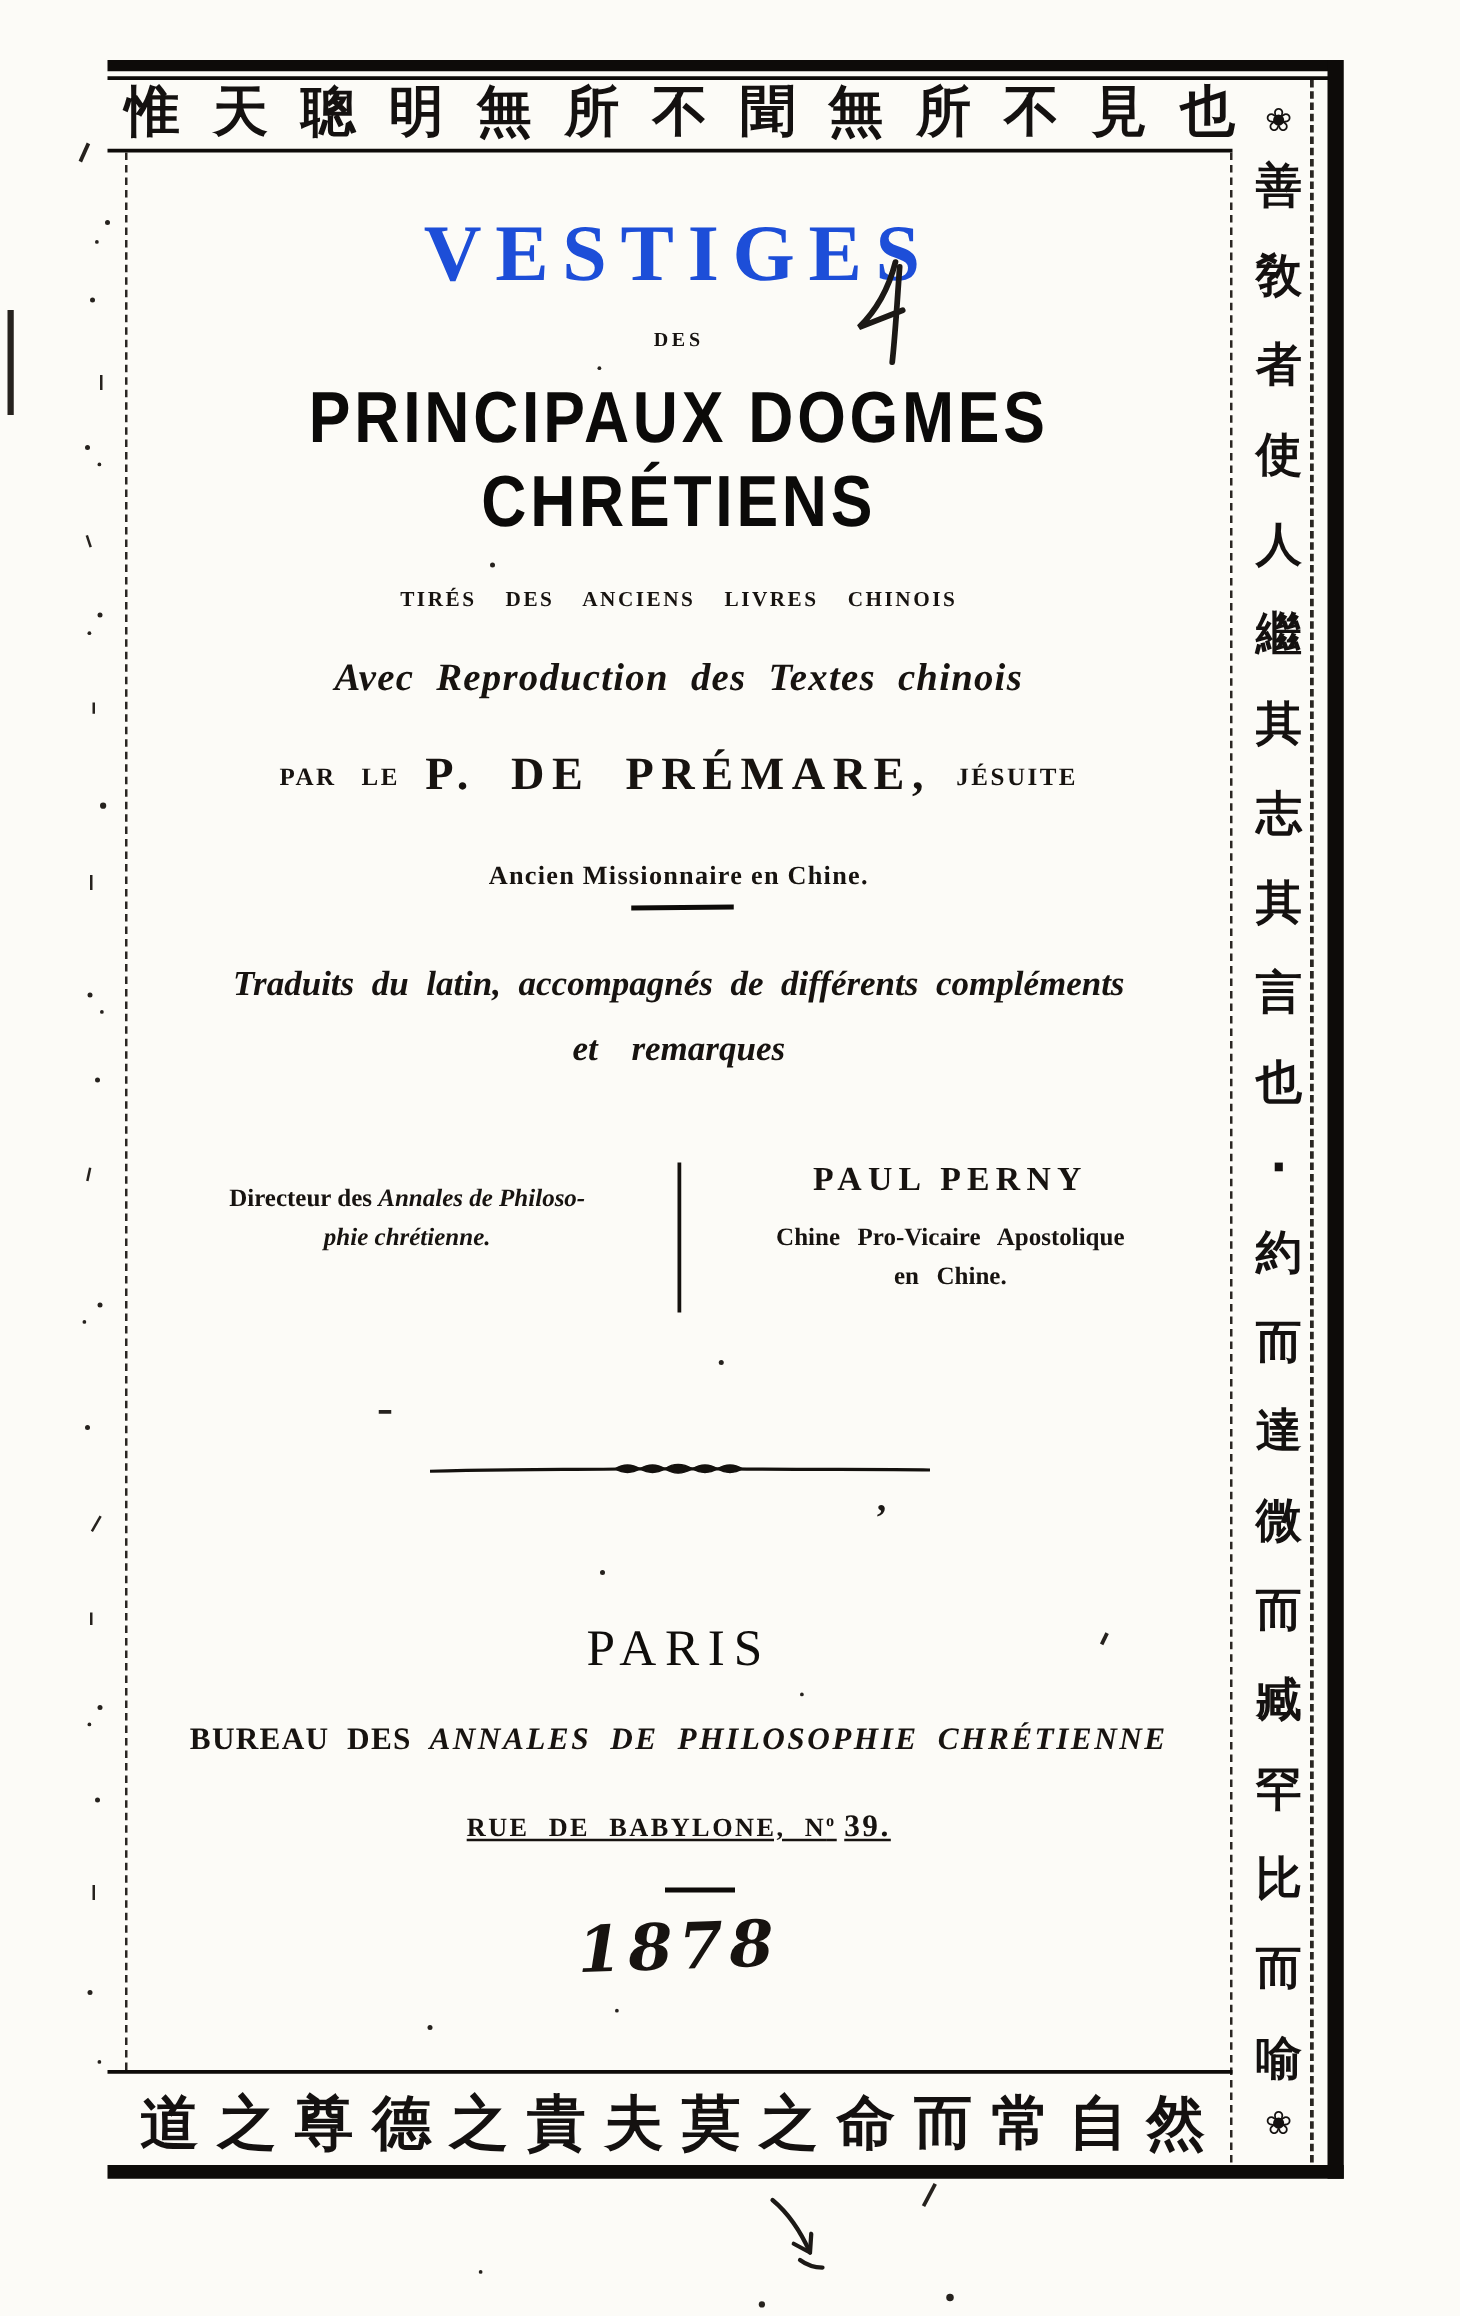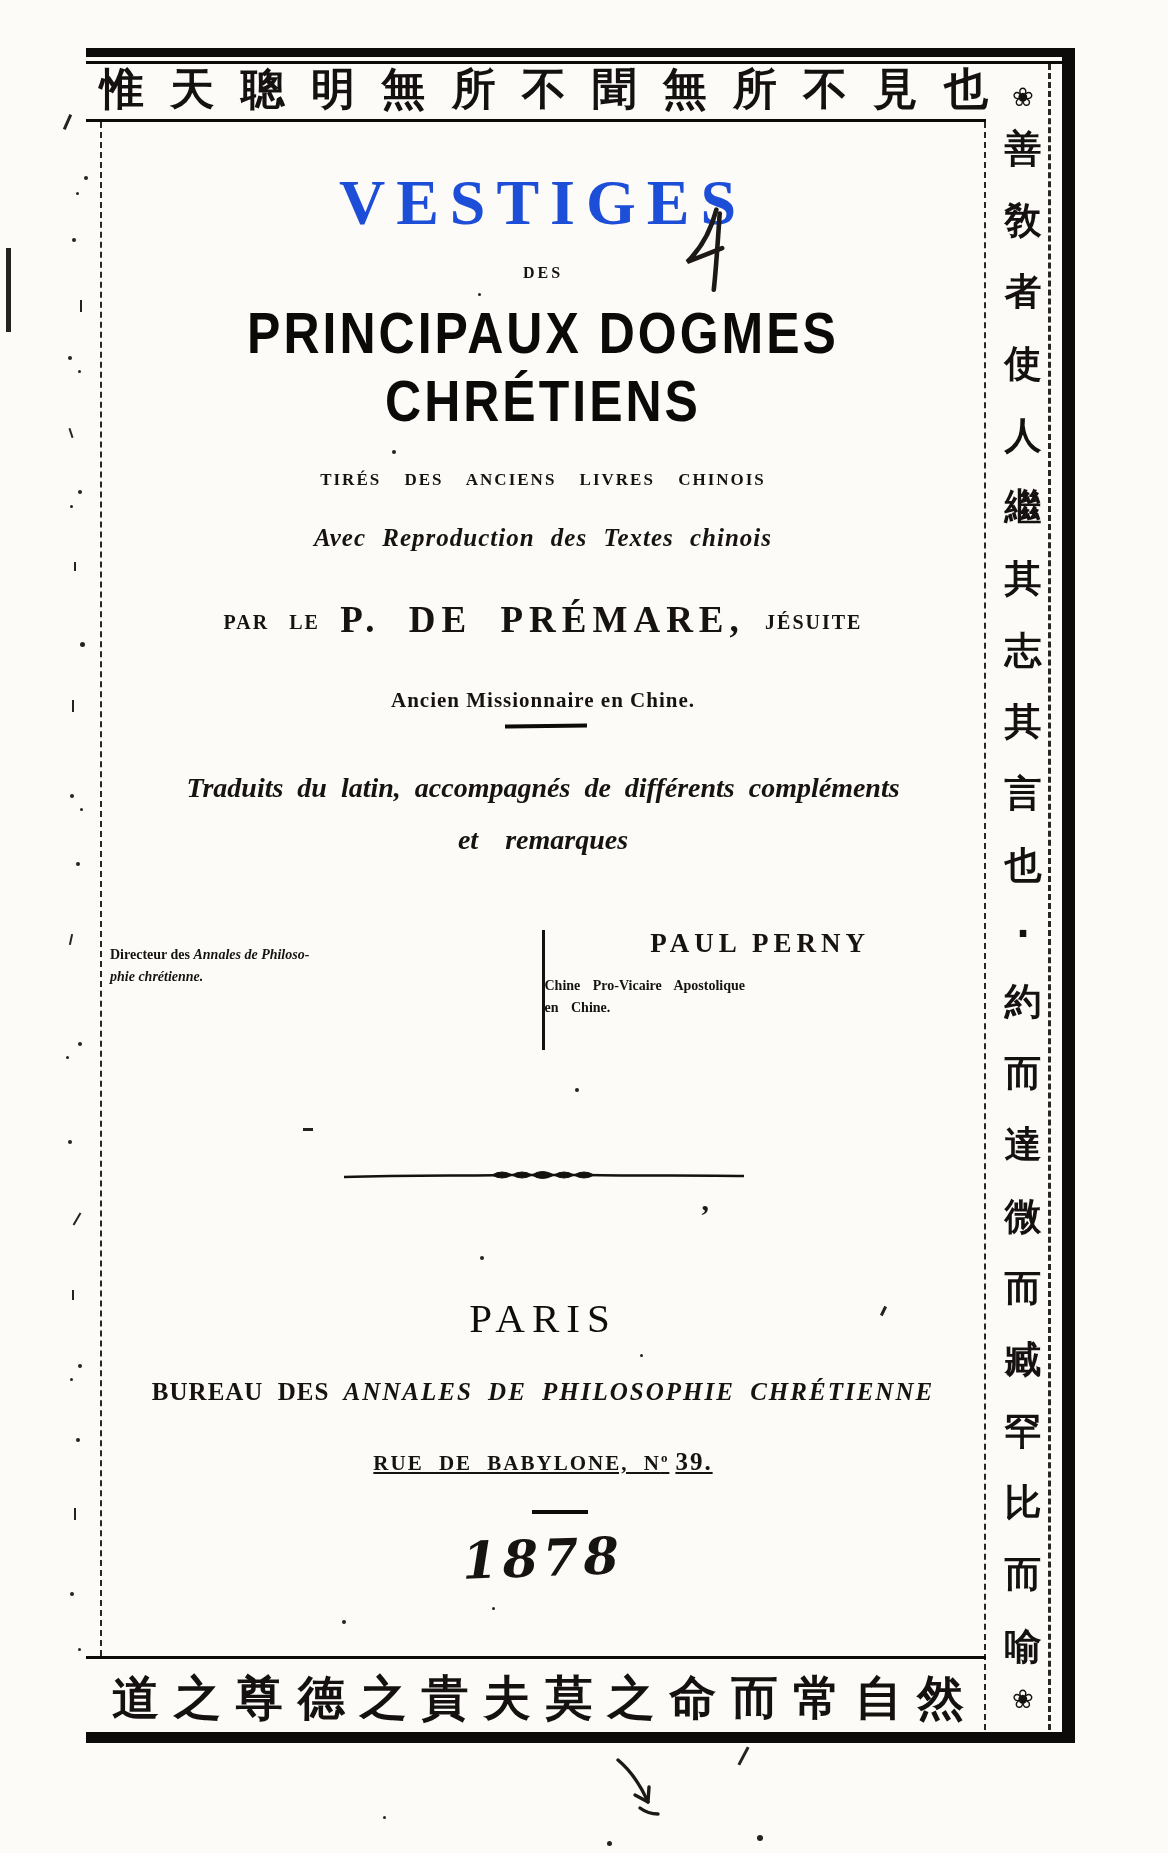--- a/index.html
+++ b/index.html
@@ -24,33 +24,33 @@
   .cjk-col .rosette{font-size:26px; line-height:1;}
   .col-list{flex:1; display:flex; flex-direction:column; justify-content:space-between; align-items:center; font-size:37px; padding:14px 0;}
 
   
   .t-vestiges{top:166px; font-size:64px; letter-spacing:11px; font-weight:600; color:#1d4ed8;}
   .t-des{top:264px; font-size:16px; font-weight:700; letter-spacing:3px;}
   .t-subtitle{top:300px; font-family:"Liberation Sans","DejaVu Sans",sans-serif;
       font-size:50px; font-weight:700; letter-spacing:3px; color:#0b0a09;
       transform:scaleY(1.16); transform-origin:50% 0;}
   .t-origin{top:470px; font-size:17px; font-weight:700; letter-spacing:2px; word-spacing:17px;}
-  .t-repro{top:524px; font-size:25px; font-style:italic; font-weight:600; word-spacing:9px; letter-spacing:1px;}
+  .t-repro{top:524px; font-size:31px; font-style:italic; font-weight:600; word-spacing:9px; letter-spacing:1px;}
   .t-parle{top:598px; font-size:21px; letter-spacing:2px; word-spacing:13px;}
   .t-parle .bigname{font-size:37px; font-weight:700; letter-spacing:6px; vertical-align:-3px;}
   .t-parle .small{font-size:20px; font-weight:600;}
   .t-mission{top:652px; font-size:21px; font-weight:700; letter-spacing:1px;margin-top:36px;}
   .sep-small{top:724px; left:505px; width:82px; height:4px; background:#0d0b09; transform:rotate(-0.6deg);}
   .t-trad1{top:772px; font-size:28px; font-style:italic; font-weight:600; word-spacing:7px;}
   .t-trad2{top:824px; font-size:28px; font-style:italic; font-weight:600; word-spacing:20px;}
   .t-parmm{top:886px; font-size:23px; font-weight:700; letter-spacing:4px;}
   .cols{top:928px; left:110px; width:866px; display:flex; position:absolute;}
   .colL,.colR{flex:1;}
   .col-name{font-size:27px; letter-spacing:5px; font-weight:600; text-align:center;}
-  .col-note{margin-top:16px; font-size:14px; font-weight:700; line-height:1.55; }
+  .col-note{margin-top:16px; font-size:20px; font-weight:700; line-height:1.55; text-align:center;}
   .colR .col-note{word-spacing:9px;}
   .col-div{width:3px; background:#14110e; height:120px; margin-top:2px;}
   .orn{top:1166px; left:342px; position:absolute;}
   .apostrophe{top:1198px; left:700px; font-size:30px; font-weight:700;}
   .t-paris{top:1294px; font-size:41px; letter-spacing:7px; color:#0f0d0b;}
   .t-bureau{top:1378px; font-size:25px; font-weight:600; letter-spacing:1px; word-spacing:7px;}
   .t-bureau .it{font-style:italic; letter-spacing:2px;}
   .t-rue{top:1448px; font-size:21px; font-weight:700; letter-spacing:2px; word-spacing:8px;text-decoration:underline;}
   .t-rue sup{font-size:13px;}
   .t-rue .num{font-size:25px; margin-left:6px;}

